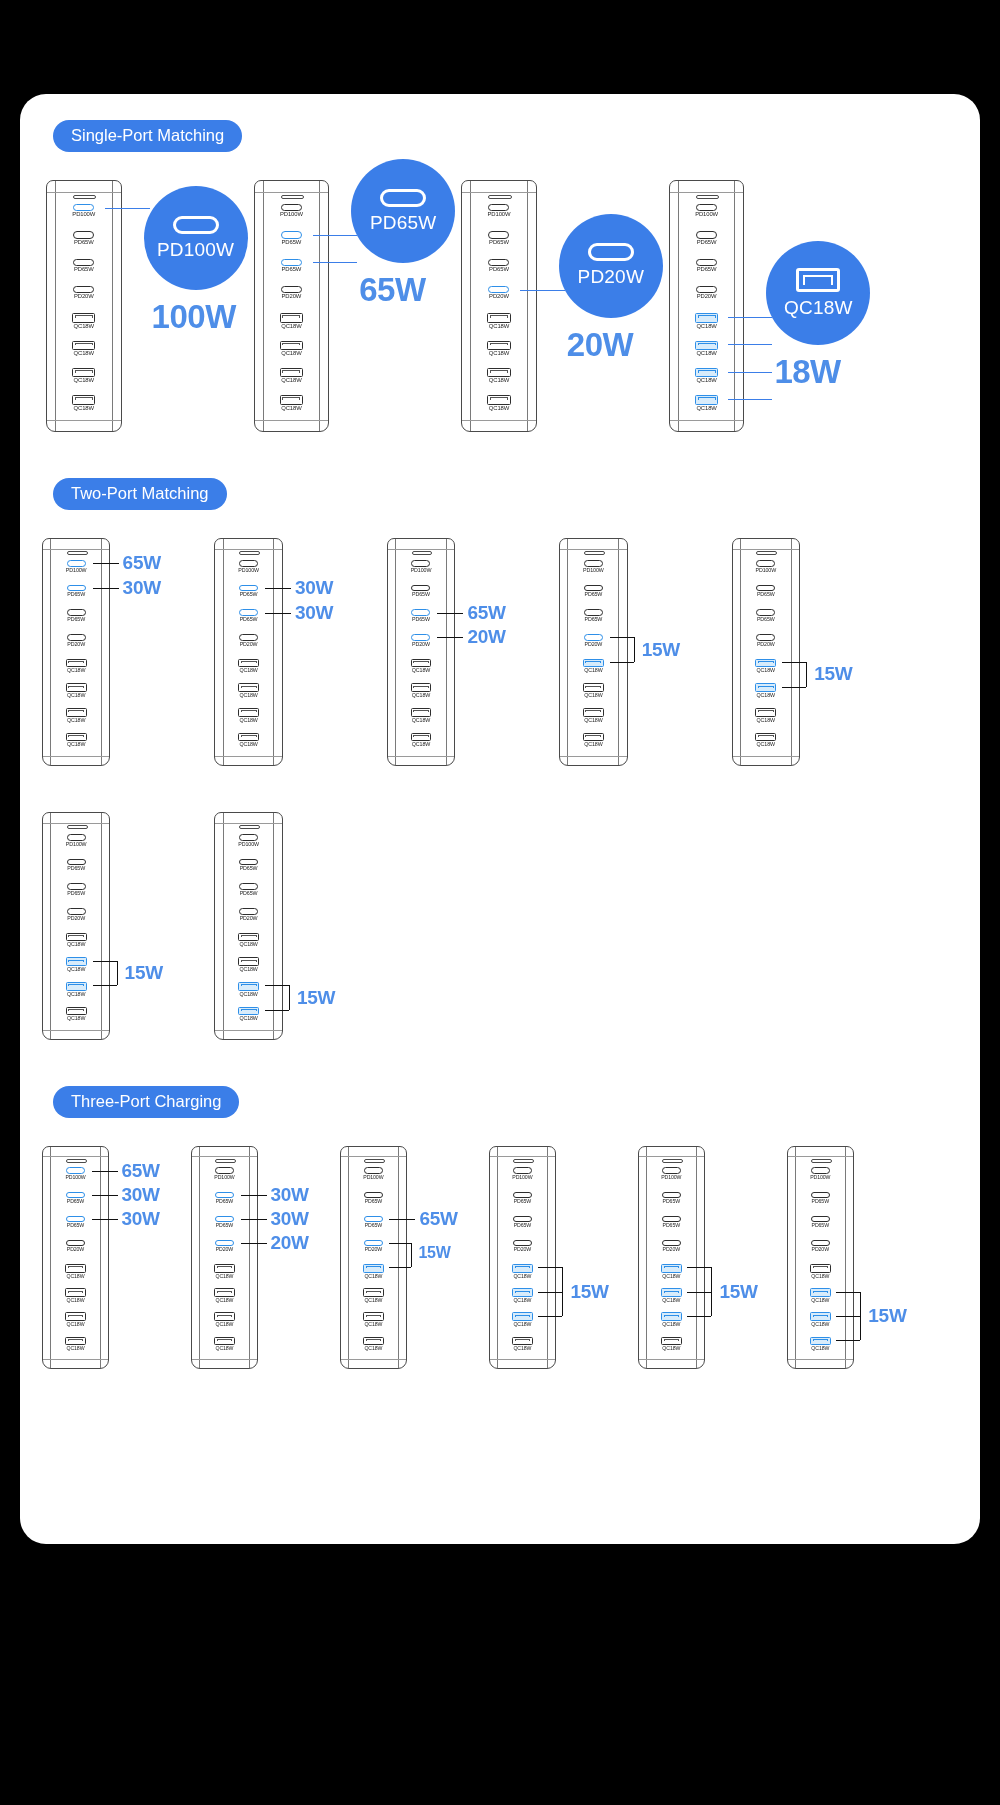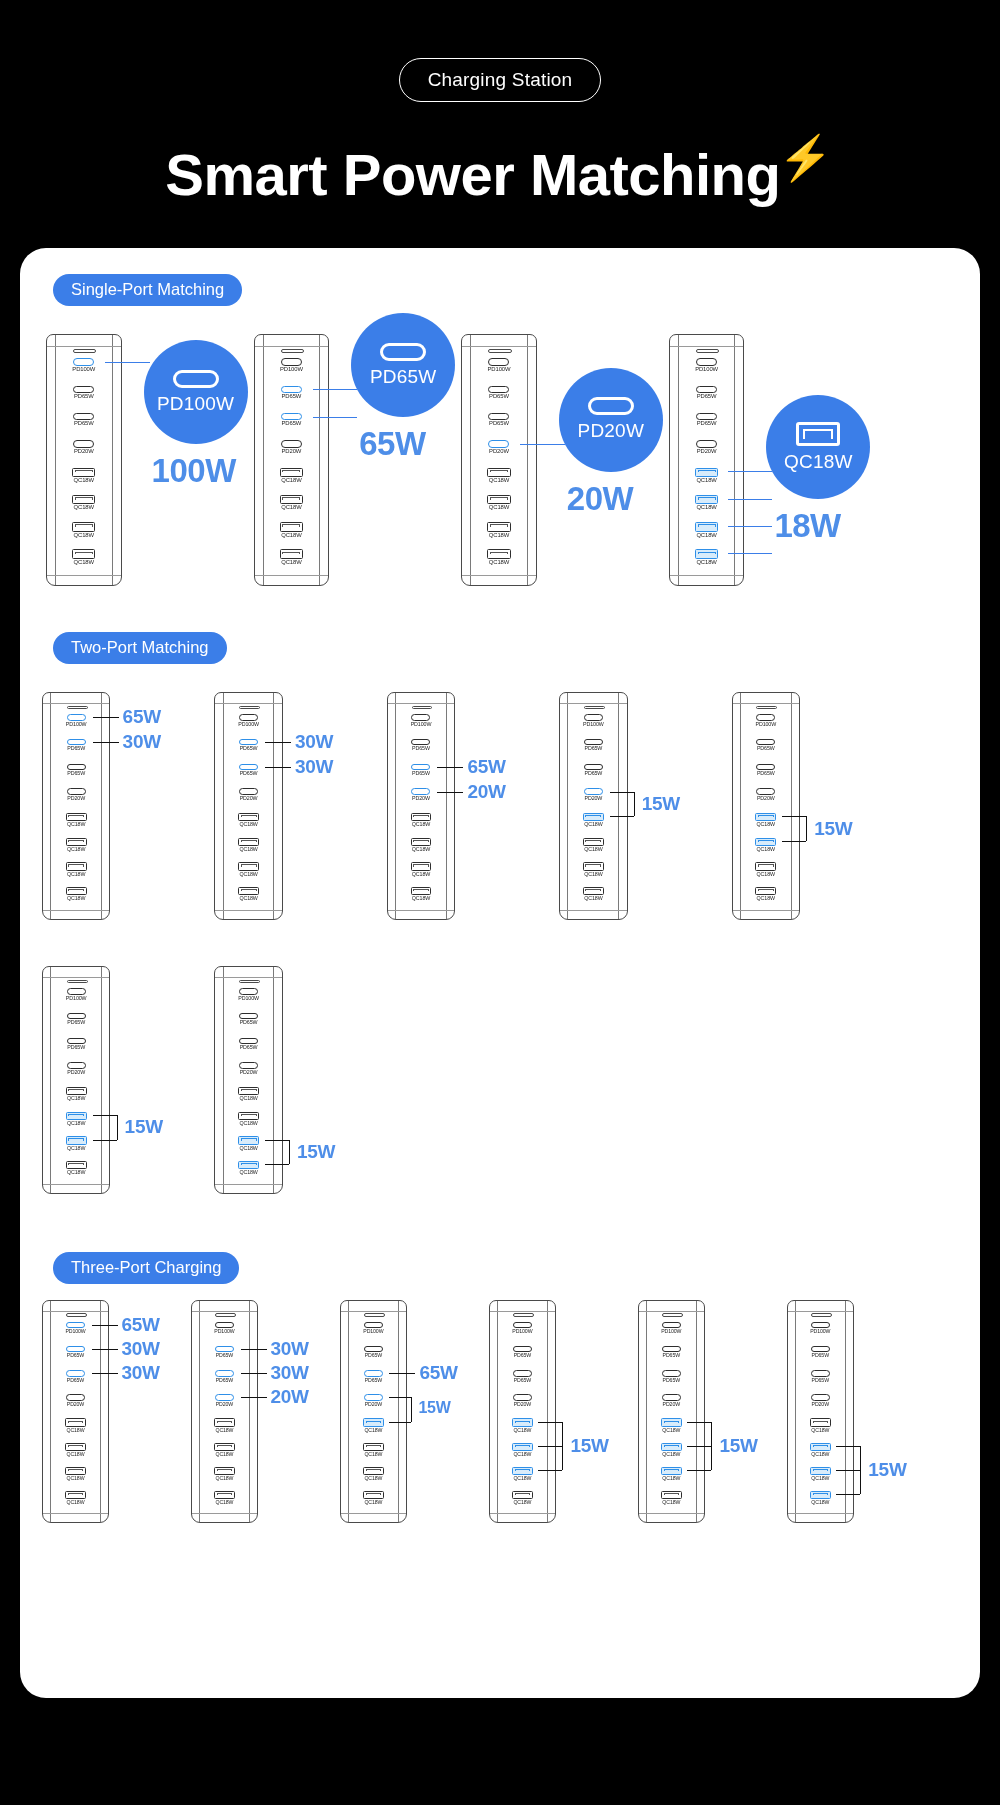--- a/index.html
+++ b/index.html
@@ -174,23 +174,21 @@
   }
   .watt-tag.small { font-size: 16px; }
   .conn-h { position: absolute; height: 1px; background: #111; }
   .conn-v { position: absolute; width: 1px; background: #111; }
   .conn-h.blue { background: #3b7ee8; }
 </style>
 </head>
 <body style="min-height: 1796.47px;">
 
 <div class="header">
-  <div class="pill-badge">Charging Station</div>
   <div class="headline">
-    <span class="line"><span>Smart Power Matching</span><span class="bolt">⚡</span></span>
   </div>
 </div>
 
 <div class="card" id="card" style="height: 1341.2px;">
     <div class="section-label" style="position: absolute; left: 33px; margin-left: 0px; top: 26px;">Single-Port Matching</div>
     <div style="position: absolute; left: 0px; right: 0px; top: 74px; height: 272px;">
       <div class="device" style="width: 75.6px; height: 252px; position: absolute; left: 26px; top: 12px;">
         <div class="dev-body" style="width: 75.6px; height: 252px;">
           <div class="dev-left"></div>
           <div class="dev-right"></div>
@@ -718,21 +716,21 @@
               <div class="port-label" style="font-size: 5.32px;">QC18W</div>
             </div>
           </div>
         </div>
       </div>
       <div class="conn-h" style="left: 245.016px; top: 185.375px; width: 24px;"></div>
       <div class="conn-h" style="left: 245.016px; top: 210.075px; width: 24px;"></div>
       <div class="conn-v" style="left: 269.016px; top: 185.375px; height: 24.7px;"></div>
       <div class="watt-tag" style="left: 277.016px; top: 187.725px;">15W</div>
     </div>
-    <div class="section-label" style="position: absolute; left: 33px; margin-left: 0px; top: 992px; margin-top: 12px;">Three-Port Charging</div>
+    <div class="section-label" style="position: absolute; left: 33px; margin-left: 0px; top: 992px;">Three-Port Charging</div>
     <div style="position: absolute; left: 0px; right: 0px; top: 1040px; height: 243.2px;">
       <div class="device" style="width: 66.96px; height: 223.2px; position: absolute; left: 22px; top: 12px;">
         <div class="dev-body" style="width: 66.96px; height: 223.2px;">
           <div class="dev-left"></div>
           <div class="dev-right"></div>
           <div class="dev-topline" style="top: 9.3px;"></div>
           <div class="dev-botline" style="top: 212.04px;"></div>
           <div class="dev-slot" style="width: 20.46px; height: 3.72px; left: 23.25px; top: 12.09px;"></div>
           <div class="ports" style="top: 20.46px;">
             <div class="port typec active" style="height: 24.18px;">

